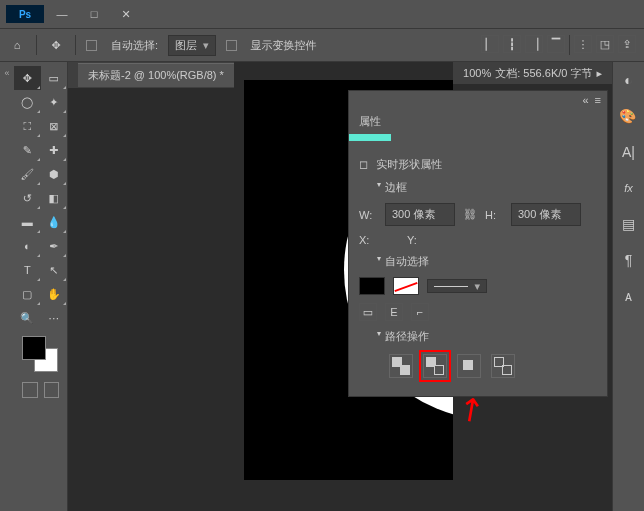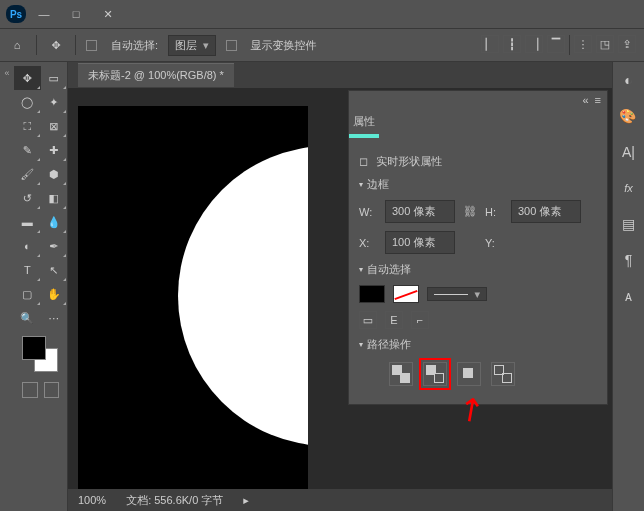--- a/index.html
+++ b/index.html
@@ -1,18 +1,18 @@
 <!DOCTYPE html>
 <html><head>
 <meta charset="utf-8">
 <style>
 *{margin:0;padding:0;box-sizing:border-box;font-family:"Microsoft YaHei",sans-serif;font-size:11px;color:#ccc;user-select:none}
 body{background:#535353;width:644px;height:511px;overflow:hidden;position:relative}
 .titlebar{height:28px;background:#535353;display:flex;align-items:center;padding:0 6px}
-.ps-logo{width:20px;height:18px;background:#001e36;display:flex;align-items:center;justify-content:center;border-radius:8px;margin-right:8px;color:#31a8ff;font-weight:bold;font-size:10px}
+.ps-logo{width:38px;height:18px;background:#001e36;display:flex;align-items:center;justify-content:center;border-radius:0;margin-right:8px;color:#31a8ff;font-weight:bold;font-size:10px}
 .menubar{display:flex;gap:2px;flex:1}
 .menu-item{padding:3px 6px;cursor:pointer}
 .win-btns{display:flex;gap:12px;color:#aaa}
 .win-btn{width:20px;text-align:center;cursor:pointer}
 .optbar{height:34px;background:#535353;border-top:1px solid #383838;border-bottom:1px solid #383838;display:flex;align-items:center;padding:0 8px;gap:10px}
 .opt-icon{width:18px;height:18px;display:flex;align-items:center;justify-content:center}
 .divider{width:1px;height:20px;background:#383838}
 .checkbox{width:11px;height:11px;border:1px solid #888;display:inline-block;margin-right:4px}
 .dropdown{background:#404040;border:1px solid #333;padding:2px 6px;display:flex;align-items:center;gap:6px}
 .dropdown::after{content:"▾";color:#aaa}
@@ -27,34 +27,34 @@
 .tool{width:27px;height:24px;display:flex;align-items:center;justify-content:center;cursor:pointer;position:relative}
 .tool.active{background:#333}
 .tool-tri{position:absolute;right:1px;bottom:1px;width:0;height:0;border-left:3px solid transparent;border-bottom:3px solid #aaa}
 .swatch-area{padding:6px 8px}
 .swatches{position:relative;width:36px;height:36px}
 .sw-fg{position:absolute;width:24px;height:24px;background:#000;border:1px solid #888;z-index:2}
 .sw-bg{position:absolute;right:0;bottom:0;width:24px;height:24px;background:#fff;border:1px solid #888}
 .mask-row{display:flex;gap:6px;padding:4px 8px}
 .mask-btn{width:16px;height:16px;border:1px solid #888}
 
-.doc-area{flex:1;display:flex;flex-direction:column;background:#2b2b2b}
+.doc-area{flex:1;display:flex;flex-direction:row;background:#2b2b2b}
 .tab-bar{height:26px;background:#3f3f3f;display:flex;align-items:center;padding-left:10px}
 .doc-tab{padding:4px 10px;background:#535353;border-top:1px solid #666}
 .canvas-wrap{flex:1;position:relative;background:#2b2b2b;display:flex;overflow:hidden}
 .canvas{margin:18px 0 0 10px;width:230px;height:400px;background:#000;position:relative;overflow:hidden}
 .circle{position:absolute;left:100px;top:40px;width:300px;height:300px;background:#fff;border-radius:50%}
-.status-bar{height:22px;background:#3f3f3f;display:flex;align-items:center;padding:0 10px;gap:20px}
+.status-bar{height:22px;background:#3f3f3f;display:flex;align-items:center;padding:0 10px;gap:4px}
 
 .panel{position:absolute;right:36px;top:90px;width:260px;background:#535353;border:1px solid #383838}
 .panel-head{display:flex;justify-content:flex-end;padding:3px 6px;color:#aaa;gap:6px}
-.panel-tab{padding:5px 4px;background:#535353;display:inline-block;border-bottom:4px solid #5eead4}
+.panel-tab{padding:5px 10px;background:#535353;display:inline-block;border-bottom:7px solid #5eead4}
 .panel-body{padding:8px 10px}
 .prop-row{display:flex;align-items:center;gap:8px;margin:8px 0}
-.sect-head{display:flex;align-items:center;gap:4px;margin:8px 0}
+.sect-head{display:flex;align-items:flex-start;gap:4px;margin:8px 18px}
 .sect-head::before{content:"▾";font-size:8px}
 .input-box{background:#444;border:1px solid #333;padding:3px 6px;min-width:70px}
 .label{min-width:18px}
 .swatch-sm{width:26px;height:18px;background:#000;border:1px solid #333}
 .stroke-sw{width:26px;height:18px;background:#fff;border:1px solid #333;position:relative}
 .stroke-sw::after{content:"";position:absolute;left:0;top:50%;width:100%;border-top:2px solid red;transform:rotate(-20deg)}
 .line-prev{width:60px;height:14px;border:1px solid #333;display:flex;align-items:center;justify-content:center}
 .line-prev::before{content:"";width:80%;border-top:1px solid #ccc}
 .path-ops{display:flex;gap:10px;margin:10px 0 10px 30px}
 .path-btn{width:24px;height:24px;border:1px solid #666;display:flex;align-items:center;justify-content:center;position:relative}
@@ -208,21 +208,20 @@
       </div>
     <div class="prop-row">
       <span class="label">W:</span>
       <span class="input-box">300 像素</span>
       <span>⛓</span>
       <span class="label">H:</span>
       <span class="input-box">300 像素</span>
     </div>
     <div class="prop-row">
       <span class="label">X:</span>
-      <span class="input-box">100 像素</span>
       <span style="width:14px"></span>
       <span class="label">Y:</span>
     </div>
     <div class="sect-head">
         <span>自动选择</span>
       </div>
     <div class="prop-row">
       <span class="swatch-sm"></span>
       <span class="stroke-sw"></span>
       <span class="line-prev dropdown"></span>

